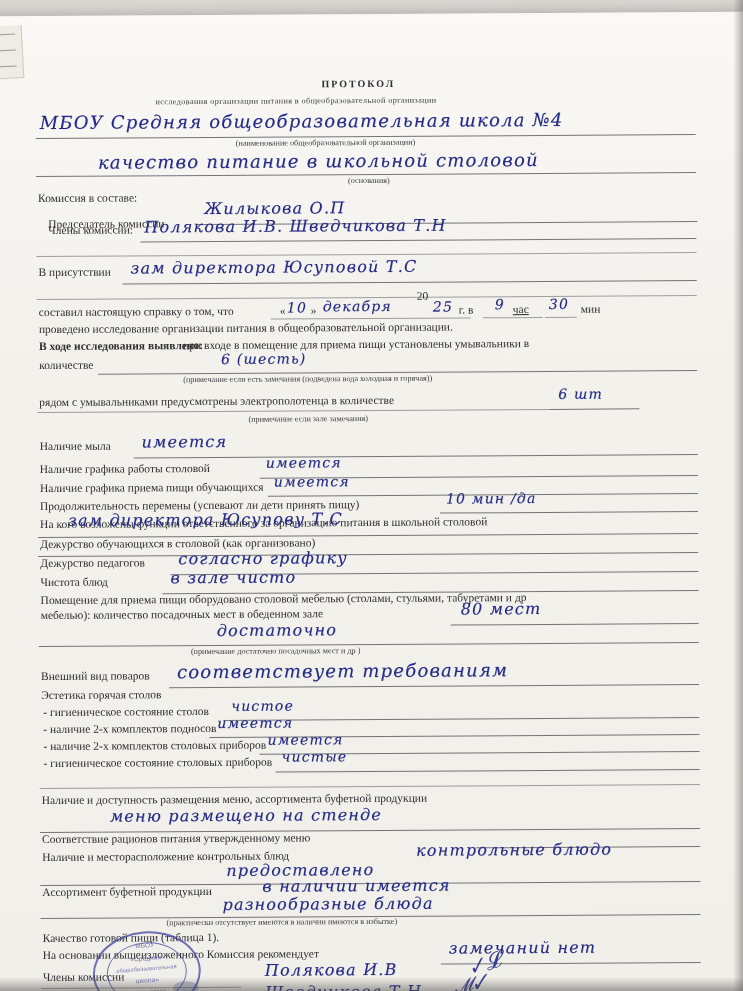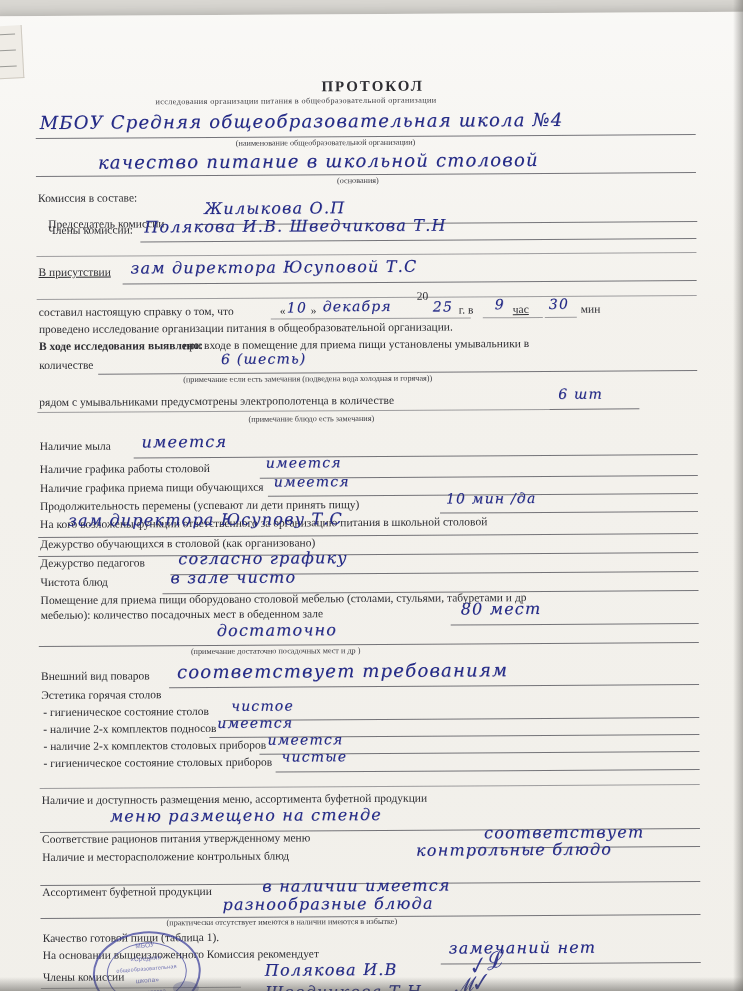--- a/index.html
+++ b/index.html
@@ -65,21 +65,21 @@
     background: linear-gradient(180deg, rgba(120,118,112,0) 0%, rgba(80,78,74,0.5) 100%);
   }
 
   
   .pt {
     position: absolute;
     color: #2e2e33;
     font-family: "Liberation Serif", serif;
     white-space: nowrap;
   }
-  .pt.small { font-size: 15px; text-align: center; }
+  .pt.small { font-size: 10px; text-align: center; }
   .pt.tiny  { font-size: 8.2px; color: #3a3a40; }
   .pt.norm  { font-size: 11.5px; }
   .pt.bold  { font-weight: bold; }
 
   
   .hw {
     position: absolute;
     color: #242a86;
     font-family: "DejaVu Serif", serif;
     font-style: italic;
@@ -155,33 +155,33 @@
 
     <div class="pt small bold" style="left:330px; top:64px; letter-spacing:2px;">ПРОТОКОЛ</div>
     <div class="pt tiny" style="left:164px; top:82px; letter-spacing:0.4px;">исследования организации питания в общеобразовательной организации</div>
 
     <div class="hw xl" style="left:48px; top:96px;">МБОУ Средняя общеобразовательная школа №4</div>
     <div class="ln" style="left:44px; top:122px; width:660px;"></div>
     <div class="pt tiny" style="left:244px; top:124px;">(наименование общеобразовательной организации)</div>
 
     <div class="hw xl" style="left:106px; top:136px;">качество питание в школьной столовой</div>
     <div class="ln" style="left:44px; top:160px; width:660px;"></div>
-    <div class="pt tiny" style="left:345px; top:162px;">(основания)</div>
+    <div class="pt tiny" style="left:356px; top:162px;">(основания)</div>
 
     <div class="pt norm" style="left:46px; top:176px;">Комиссия в составе:</div>
     <div class="pt norm" style="left:56px; top:202px;">Председатель комиссии</div>
     <div class="hw l" style="left:212px; top:184px;">Жилыкова О.П</div>
     <div class="ln" style="left:205px; top:209px; width:500px;"></div>
 
     <div class="pt norm" style="left:56px; top:208px;">Члены комиссии:</div>
     <div class="hw l" style="left:152px; top:202px;">Полякова И.В. Шведчикова Т.Н</div>
     <div class="ln" style="left:148px; top:226px; width:556px;"></div>
     <div class="ln thin" style="left:44px; top:240px; width:660px;"></div>
 
-    <div class="pt norm" style="left:46px; top:250px;text-decoration:underline;">В присутствии</div>
+    <div class="pt norm" style="left:46px; top:250px;">В присутствии</div>
     <div class="hw l" style="left:138px; top:243px;">зам директора Юсуповой Т.С</div>
     <div class="ln" style="left:130px; top:268px; width:574px;"></div>
     <div class="ln thin" style="left:44px; top:283px; width:660px;"></div>
 
     <div class="pt norm" style="left:46px; top:290px;">составил настоящую справку о том, что</div>
     <div class="pt norm" style="left:287px; top:290px;">«</div>
     <div class="hw m" style="left:294px; top:285px;">10</div>
     <div class="pt norm" style="left:318px; top:290px;">»</div>
     <div class="hw m" style="left:330px; top:284px;">декабря</div>
     <div class="pt norm" style="left:424px; top:276px;">20</div>
@@ -202,21 +202,21 @@
 
     <div class="pt norm" style="left:46px; top:343px;">количестве</div>
     <div class="hw m" style="left:228px; top:336px;">6 (шесть)</div>
     <div class="ln" style="left:105px; top:358px; width:599px;"></div>
     <div class="pt tiny" style="left:190px; top:360px;">(примечание  если есть замечания (подведена вода холодная и горячая))</div>
 
     <div class="pt norm" style="left:46px; top:380px;">рядом с умывальниками предусмотрены электрополотенца в количестве</div>
     <div class="hw m" style="left:565px; top:373px;">6 шт</div>
     <div class="ln" style="left:556px; top:396px; width:90px;"></div>
     <div class="ln thin" style="left:44px; top:396px; width:512px;"></div>
-    <div class="pt tiny" style="left:255px; top:400px;">(примечание  блюдо есть замечания)</div>
+    <div class="pt tiny" style="left:255px; top:400px;">(примечание  если зале замечания)</div>
 
     <div class="pt norm" style="left:46px; top:424px;">Наличие мыла</div>
     <div class="hw l" style="left:148px; top:417px;">имеется</div>
     <div class="ln" style="left:140px; top:442px; width:564px;"></div>
 
     <div class="pt norm" style="left:46px; top:447px;">Наличие графика работы столовой</div>
     <div class="hw m" style="left:272px; top:440px;">имеется</div>
     <div class="ln" style="left:266px; top:463px; width:438px;"></div>
 
     <div class="pt norm" style="left:46px; top:466px;">Наличие графика приема пищи обучающихся</div>
@@ -271,25 +271,25 @@
     <div class="pt norm" style="left:48px; top:741px;">- гигиеническое состояние столовых приборов</div>
     <div class="hw m" style="left:286px; top:734px;">чистые</div>
     <div class="ln" style="left:280px; top:757px; width:424px;"></div>
     <div class="ln thin" style="left:44px; top:772px; width:660px;"></div>
 
     <div class="pt norm" style="left:46px; top:778px;">Наличие и доступность размещения меню, ассортимента буфетной продукции</div>
     <div class="hw l" style="left:114px; top:791px;">меню  размещено  на стенде</div>
     <div class="ln" style="left:44px; top:816px; width:660px;"></div>
 
     <div class="pt norm" style="left:46px; top:817px;">Соответствие рационов питания утвержденному меню</div>
-    <div class="hw l" style="left:488px; top:810px;">соответствует</div>
     <div class="ln" style="left:480px; top:834px; width:224px;"></div>
 
     <div class="pt norm" style="left:46px; top:835px;">Наличие и месторасположение контрольных блюд</div>
     <div class="hw l" style="left:420px; top:827px;">контрольные блюдо</div>
+    <div class="hw l" style="left:230px; top:846px;">предоставлено</div>
     <div class="ln" style="left:44px; top:869px; width:660px;"></div>
 
     <div class="pt norm" style="left:46px; top:870px;">Ассортимент буфетной продукции</div>
     <div class="hw l" style="left:266px; top:862px;">в наличии имеется</div>
     <div class="hw l" style="left:226px; top:880px;">разнообразные  блюда</div>
     <div class="ln" style="left:44px; top:902px; width:660px;"></div>
     <div class="pt tiny" style="left:170px; top:903px;">(практически отсутствует  имеются в наличии  имеются в избытке)</div>
 
     <div class="pt norm" style="left:46px; top:916px;">Качество готовой пищи (таблица 1).</div>
 

